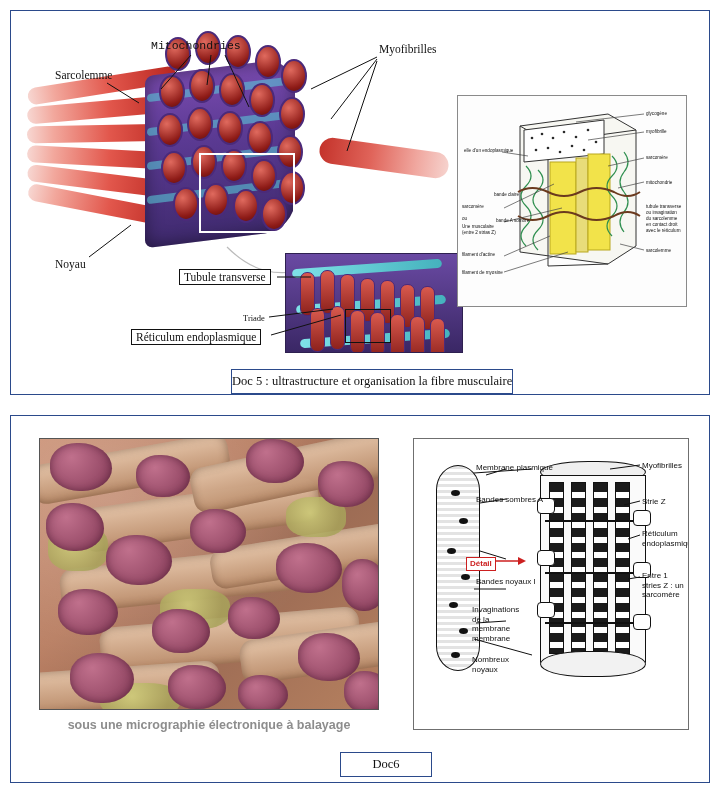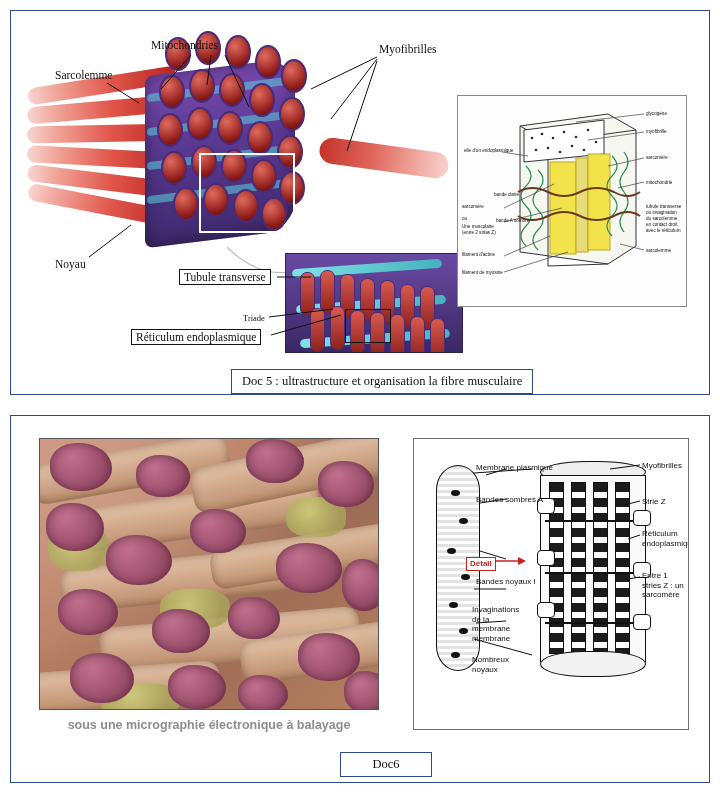--- a/index.html
+++ b/index.html
@@ -19,21 +19,21 @@
   }
   #panel-top { left:10px; top:10px; width:700px; height:385px; }
   #panel-bottom { left:10px; top:415px; width:700px; height:368px; }
 
   .caption-box {
     border:1px solid #2b4a8b;
     background:#fff;
     font-family:"Liberation Serif", serif;
     font-size:12.5px;
     text-align:center;
-    padding:4px 10px;
+    padding:4px 0;
     white-space:nowrap;
   }
 
   
   .muscle-art {
     position:absolute; left:16px; top:14px; width:420px; height:320px;
   }
   
   .fiber-fan { position:absolute; left:0; top:48px; width:150px; height:150px; }
   .fiber {
@@ -350,21 +350,21 @@
         <text x="4" y="138">(entre 2 strias Z)</text>
         <text x="4" y="160">filament d'actine</text>
         <text x="4" y="178">filament de myosine</text>
         <text x="36" y="100">bande claire</text>
         <text x="38" y="126">bande A sombre</text>
       </g>
     </svg>
   </div>
 
   <span class="lbl" style="left:44px; top:58px;">Sarcolemme</span>
-  <span class="lbl" style="left:140px; top:28px;">Mitochondries</span>
+  <span class="lbl" style="left:140px; top:28px;font-family:Liberation Mono, monospace;">Mitochondries</span>
   <span class="lbl" style="left:368px; top:32px;">Myofibrilles</span>
   <span class="lbl" style="left:44px; top:247px;">Noyau</span>
   <span class="lbl box" style="left:168px; top:258px;">Tubule transverse</span>
   <span class="lbl" style="left:232px; top:302px; font-size:8.5px;">Triade</span>
   <span class="lbl box" style="left:120px; top:318px;">Réticulum endoplasmique</span>
 
   <svg style="position:absolute;left:0;top:0;width:700px;height:385px;pointer-events:none">
     <g stroke="#111" stroke-width="1" fill="none">
       <line x1="96" y1="72" x2="128" y2="92"></line>
       <line x1="180" y1="44" x2="150" y2="78"></line>

